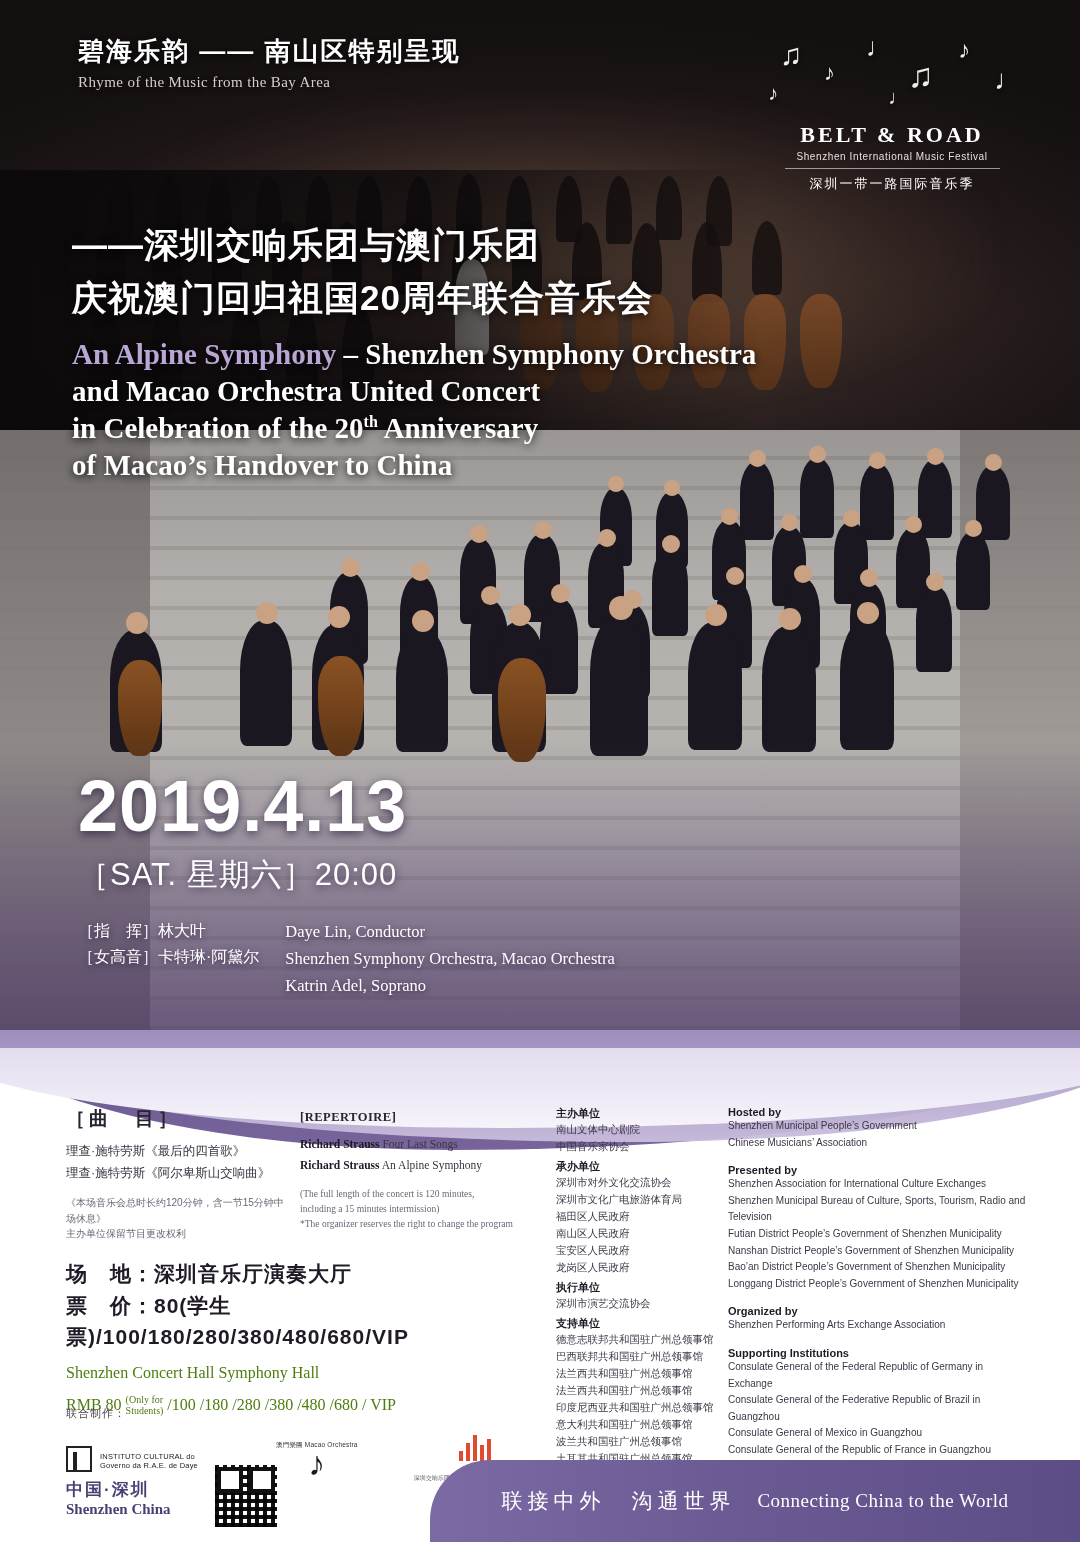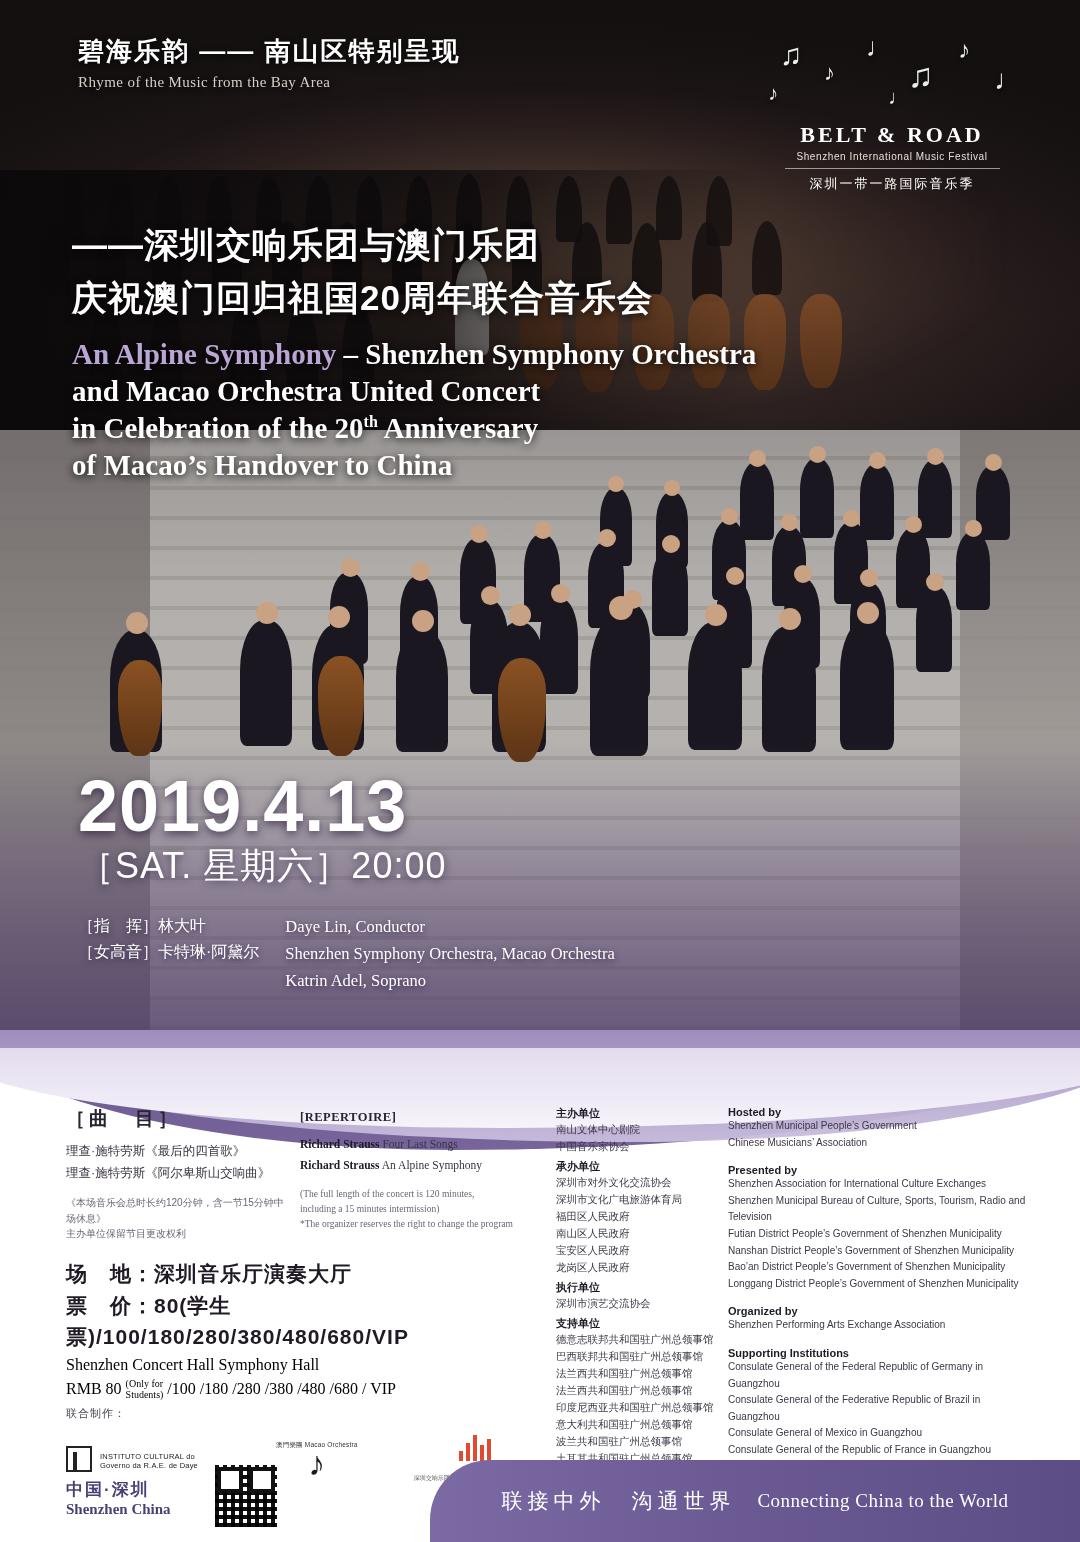--- a/index.html
+++ b/index.html
@@ -137,21 +137,21 @@
 
   
   .dateblock { position: absolute; left: 78px; top: 770px; z-index: 14; }
   .big-date {
     font-size: 72px; font-weight: bold; color: #ffffff; letter-spacing: 1px;
     font-family: "Liberation Sans", sans-serif;
     text-shadow: 0 3px 10px rgba(40,25,60,.75);
     line-height: 1;
   }
   .date-sub {
-    font-size: 36px; color: #ffffff; letter-spacing: 1px; font-weight: 500;
+    margin-top: 12px; font-size: 31px; color: #ffffff; letter-spacing: 1px; font-weight: 500;
     text-shadow: 0 2px 8px rgba(40,25,60,.75);
   }
   .credits { margin-top: 22px; display: flex; gap: 26px; }
   .cr-cn div, .cr-en div {
     font-size: 16px; color: #ffffff; line-height: 1.65;
     text-shadow: 0 2px 6px rgba(40,25,60,.8);
   }
   .cr-en div { font-family: "Liberation Serif", serif; font-size: 16.5px; }
 
   
@@ -189,21 +189,21 @@
   .rep-note { font-size: 10px; color: #6c6576; margin-top: 12px; line-height: 1.55; }
 
   .col-left2 { position: absolute; left: 300px; top: 4px; width: 220px; }
   .rep-en-h { font-size: 12.5px; font-weight: bold; color: #2a2330; letter-spacing: .5px; font-family:"Liberation Serif",serif;}
   .rep-en { font-size: 11.5px; color: #3a3340; margin-top: 10px; line-height: 1.65; font-family:"Liberation Serif",serif;}
   .rep-en b { color:#1f1a26; }
   .rep-en-note { font-size: 9.5px; color: #6c6576; margin-top: 12px; line-height: 1.6; font-family:"Liberation Serif",serif;}
 
   .venue { position: absolute; left: 66px; top: 152px; width: 470px; }
   .venue-cn { font-size: 21px; font-weight: bold; color: #1f1a26; letter-spacing: 1px; line-height: 1.5; }
-  .venue-en { font-size: 16px; color: #000000; font-family:"Liberation Serif",serif; line-height:1.5;}
+  .venue-en { font-size: 16px; color: #4d7c0f; margin-top: 8px; font-family:"Liberation Serif",serif; line-height:1.5;}
   .price-en .sm { font-size: 10px; display: inline-block; line-height: 1.05; vertical-align: middle; }
 
   .coprod { position: absolute; left: 66px; top: 300px; }
   .coprod-label { font-size: 11px; color: #4a4450; letter-spacing: 1px; }
   .logos { display: flex; align-items: center; gap: 56px; margin-top: 14px; }
   .logo-box { display: flex; flex-direction: column; align-items: center; }
   .ic-mark { width: 26px; height: 26px; border: 2px solid #222; position: relative; }
   .ic-mark:after { content:""; position:absolute; left:5px; top:4px; width:4px; height:18px; background:#222; }
   .ic-text { font-size: 7.5px; color: #222; margin-top: 4px; letter-spacing: .2px; }
   .mo-logo-cn { font-size: 6.5px; color:#333; letter-spacing:.2px; }
@@ -563,21 +563,21 @@
         <div class="org-i-en">Shenzhen Municipal Bureau of Culture, Sports, Tourism, Radio and Television</div>
         <div class="org-i-en">Futian District People’s Government of Shenzhen Municipality</div>
         <div class="org-i-en">Nanshan District People’s Government of Shenzhen Municipality</div>
         <div class="org-i-en">Bao’an District People’s Government of Shenzhen Municipality</div>
         <div class="org-i-en">Longgang District People’s Government of Shenzhen Municipality</div>
 
         <div class="org-h-en">Organized by</div>
         <div class="org-i-en">Shenzhen Performing Arts Exchange Association</div>
 
         <div class="org-h-en">Supporting Institutions</div>
-        <div class="org-i-en">Consulate General of the Federal Republic of Germany in Guangzhou</div>
+        <div class="org-i-en">Consulate General of the Federal Republic of Germany in Exchange</div>
         <div class="org-i-en">Consulate General of the Federative Republic of Brazil in Guangzhou</div>
         <div class="org-i-en">Consulate General of Mexico in Guangzhou</div>
         <div class="org-i-en">Consulate General of the Republic of France in Guangzhou</div>
         <div class="org-i-en">Consulate General of the Republic of Indonesia in Guangzhou</div>
         <div class="org-i-en">Consulate General of the Republic of Italy in Guangzhou</div>
         <div class="org-i-en">Consulate General of the Republic of Poland in Guangzhou</div>
         <div class="org-i-en">Consulate General of the Republic of Turkey in Guangzhou</div>
 
         <div class="org-h-en">Venue Support</div>
 

